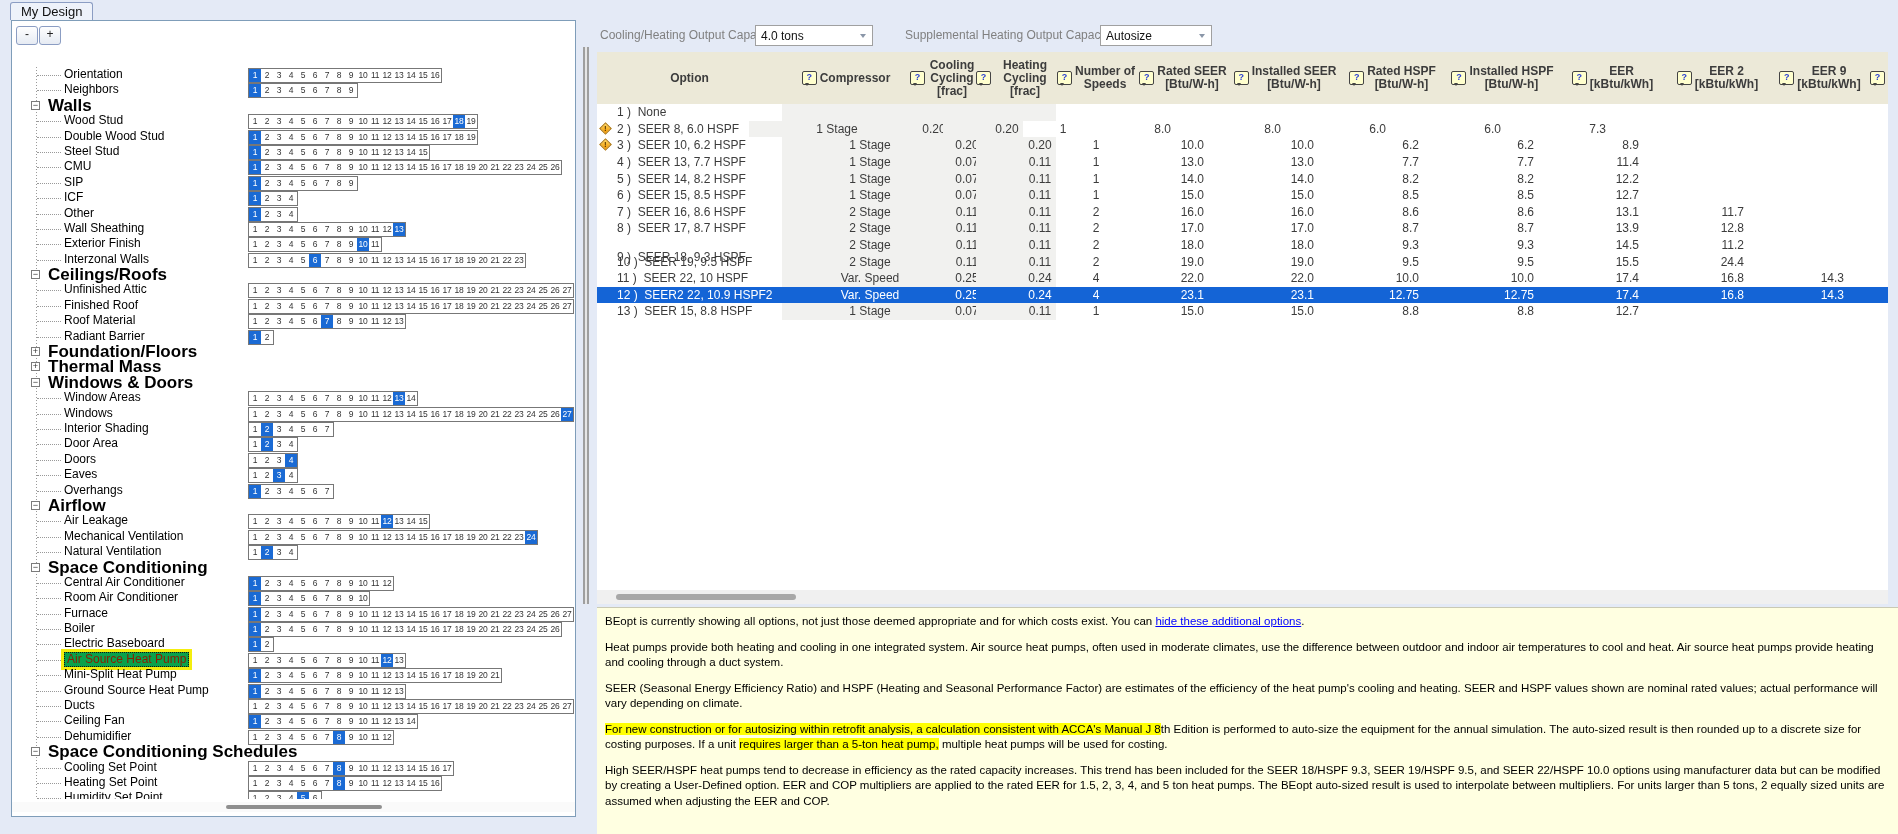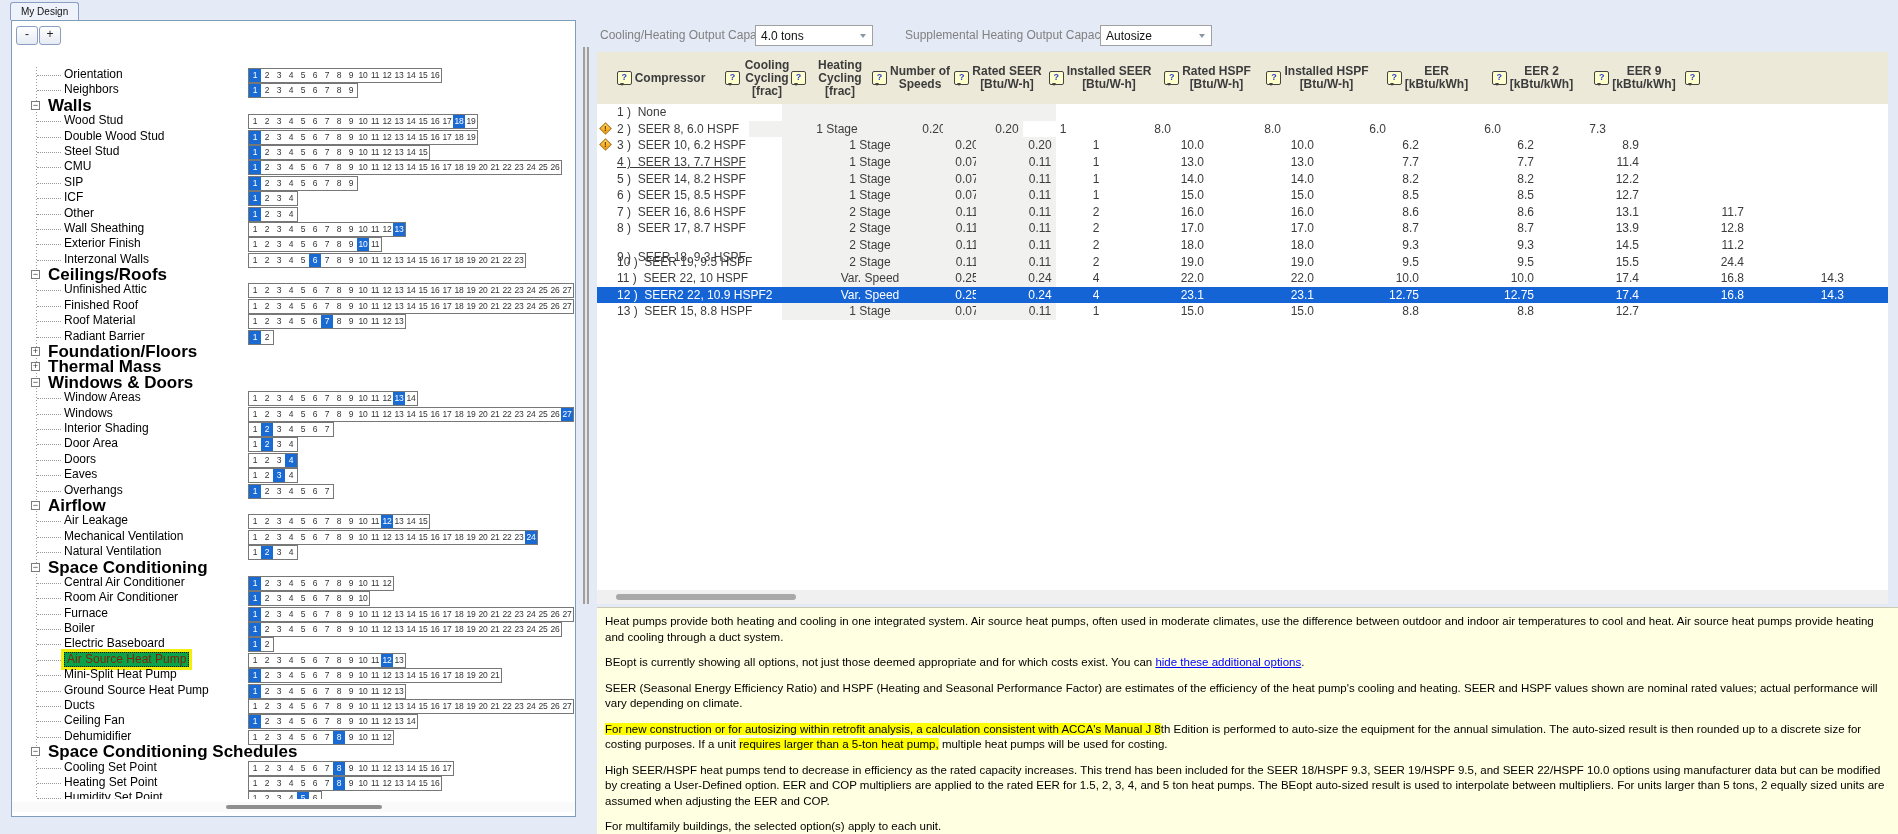--- a/index.html
+++ b/index.html
@@ -2,21 +2,21 @@
 <html><head>
 <meta charset="utf-8">
 <style>
   html,body{margin:0;padding:0;}
   body{width:1898px;height:834px;overflow:hidden;background:#e4eaf6;position:relative;
        font-family:"Liberation Sans",sans-serif;-webkit-font-smoothing:antialiased;}
 
   
   .tab{position:absolute;left:10px;top:2px;height:17px;padding:0 10px;background:#eef2fa;
        border:1px solid #8b9dc3;border-bottom:none;border-radius:3px 3px 0 0;
-       font-size:10px;line-height:17px;color:#111;}
+       font-size:13px;line-height:17px;color:#111;}
 
   
   .sidebar{position:absolute;left:11px;top:20px;width:565px;height:797px;background:#fff;
            border:1px solid #7f9db9;box-sizing:border-box;overflow:hidden;}
   .mini-btn{position:absolute;top:5px;width:20px;height:17px;background:linear-gradient(#fefefe,#e6ebf3);
             border:1px solid #8b9dc3;border-radius:3px;font-size:12px;line-height:15px;text-align:center;color:#222;}
   .mini-btn.minus{left:4px;} .mini-btn.plus{left:27px;}
   .tree{position:absolute;left:0;top:46px;width:100%;height:732px;overflow:hidden;}
   .guide{position:absolute;left:24px;top:0;height:100%;width:1px;
          background:repeating-linear-gradient(to bottom,#9a9a9a 0 1px,transparent 1px 3px);}
@@ -937,20 +937,25 @@
   <span class="dd-arrow"></span>
 </div>
 <div class="tb-label" style="left:905px;">Supplemental Heating Output Capacity</div>
 <div class="dropdown" style="left:1100px;width:112px;">
   <span>Autosize</span>
   <span class="dd-arrow"></span>
 </div>
 
 <div class="grid">
   <div class="grid-header">
+      <div class="th c0" style="width: 185px;">
+        <div class="th-lines">
+          <div>Option</div>
+        </div>
+      </div>
       <div class="th c1" style="width: 128px;">
         <span class="help">?</span>
         <div class="th-lines">
           <div>Compressor</div>
         </div>
       </div>
       <div class="th c2" style="width: 66px;">
         <span class="help">?</span>
         <div class="th-lines">
           <div>Cooling Cycling</div>
@@ -1065,21 +1070,21 @@
         <div class="gc rgt" style="width: 94px;">10.0</div>
         <div class="gc rgt" style="width: 110px;">10.0</div>
         <div class="gc rgt" style="width: 105px;">6.2</div>
         <div class="gc rgt" style="width: 115px;">6.2</div>
         <div class="gc rgt" style="width: 105px;">8.9</div>
         <div class="gc rgt" style="width: 105px;"></div>
         <div class="gc rgt" style="width: 100px;"></div>
         <div class="gc" style="width: 18px;"></div>
       </div>
       <div class="grid-row">
-        <div class="gc c0" style="width: 185px; text-decoration: underline;"><span>4 )  SEER 13, 7.7 HSPF</span></div>
+        <div class="gc c0" style="width: 185px;"><span>4 )  SEER 13, 7.7 HSPF</span></div>
         <div class="gc band" style="width: 128px;">1 Stage</div>
         <div class="gc band" style="width: 66px;">0.07</div>
         <div class="gc band" style="width: 80px;">0.11</div>
         <div class="gc ctr" style="width: 80px;">1</div>
         <div class="gc rgt" style="width: 94px;">13.0</div>
         <div class="gc rgt" style="width: 110px;">13.0</div>
         <div class="gc rgt" style="width: 105px;">7.7</div>
         <div class="gc rgt" style="width: 115px;">7.7</div>
         <div class="gc rgt" style="width: 105px;">11.4</div>
         <div class="gc rgt" style="width: 105px;"></div>
@@ -1221,19 +1226,18 @@
         <div class="gc rgt" style="width: 100px;"></div>
         <div class="gc" style="width: 18px;"></div>
       </div>
     </div>
   <div class="grid-hscroll">
     <div class="thumb"></div>
   </div>
 </div>
 
 <div class="info">
+  <p><span>BEopt is currently showing all options, not just those deemed appropriate and for which costs exist. You can </span><a>hide these additional options</a><span>.</span></p>
   <p>Heat pumps provide both heating and cooling in one integrated system. Air source heat pumps, often used in moderate climates, use the difference between outdoor and indoor air temperatures to cool and heat. Air source heat pumps provide heating and cooling through a duct system.</p>
-  <p><span>BEopt is currently showing all options, not just those deemed appropriate and for which costs exist. You can </span><a>hide these additional options</a><span>.</span></p>
   <p>SEER (Seasonal Energy Efficiency Ratio) and HSPF (Heating and Seasonal Performance Factor) are estimates of the efficiency of the heat pump's cooling and heating. SEER and HSPF values shown are nominal rated values; actual performance will vary depending on climate.</p>
   <p><span class="hl">For new construction or for autosizing within retrofit analysis, a calculation consistent with ACCA's Manual J 8</span><span>th Edition is performed to auto-size the equipment for the annual simulation. The auto-sized result is then rounded up to a discrete size for costing purposes. If a unit </span><span class="hl">requires larger than a 5-ton heat pump,</span><span> multiple heat pumps will be used for costing.</span></p>
   <p>High SEER/HSPF heat pumps tend to decrease in efficiency as the rated capacity increases. This trend has been included for the SEER 18/HSPF 9.3, SEER 19/HSPF 9.5, and SEER 22/HSPF 10.0 options using manufacturer data but can be modified by creating a User-Defined option. EER and COP multipliers are applied to the rated EER for 1.5, 2, 3, 4, and 5 ton heat pumps. The BEopt auto-sized result is used to interpolate between multipliers. For units larger than 5 tons, 2 equally sized units are assumed when adjusting the EER and COP.</p>
-  <p>For multifamily buildings, the selected option(s) apply to each unit.</p>
 </div>
 
 </body></html>

